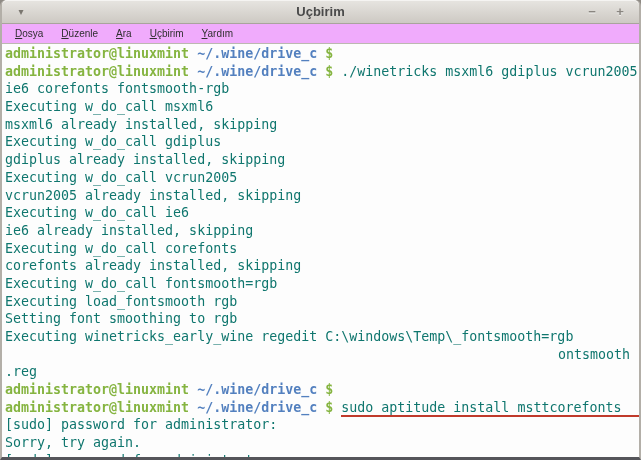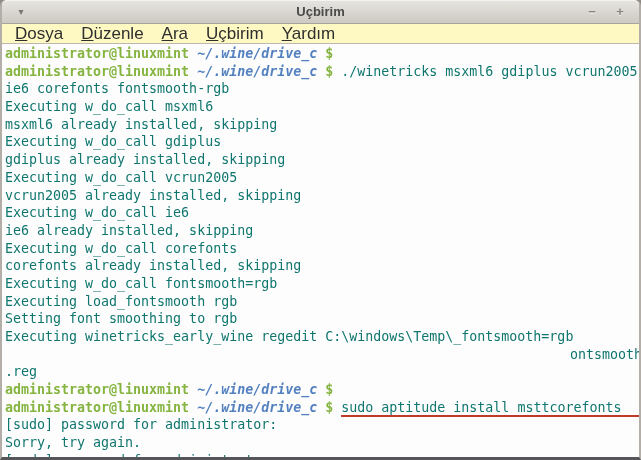--- a/index.html
+++ b/index.html
@@ -34,43 +34,43 @@
   .win-controls {
     margin-left: auto; display: flex; gap: 10px; margin-right: 10px; z-index: 2;
   }
   .win-btn {
     width: 18px; height: 16px; display: flex; align-items: center; justify-content: center;
     color: #8a8680; font-size: 13px; font-weight: bold;
     text-shadow: 0 1px 0 #f2f1ef; cursor: default;
   }
   .menubar {
     height: 20px; flex: 0 0 20px;
-    background: #fef9c3;
+    background: #f0abfc;
     border-bottom: 1px solid #bcb8b1;
     display: flex; align-items: center;
-    font-size: 17px; color: #2f2f2f;
+    font-size: 10px; color: #2f2f2f;
     padding-left: 4px;
   }
   .menu-item { padding: 2px 9px; cursor: default; }
   .menu-item u { text-decoration: underline; }
   .terminal {
     flex: 1 1 auto;
     background: #fdfdfd;
     overflow: hidden;
     font-family: "DejaVu Sans Mono", "Liberation Mono", monospace;
     font-size: 13.3px;
     line-height: 17.7px;
     color: #2e3436;
     padding: 1px 0 0 3px;
     white-space: pre;
   }
   .line { height: 17.7px; white-space: pre; }
-  .line.right { text-align: right; padding-right: 0; margin-right: -3px; }
+  .line.right { text-align: right; padding-right: 12px; margin-right: -3px; }
   .seg-g { color: #85b440; font-weight: bold; margin-top: 48px; }
-  .seg-b { color: #5380bf; font-weight: bold; font-style: italic; }
+  .seg-b { color: #5380bf; font-weight: bold; }
   .seg-p { color: #0f766e; }
   .seg-r { border-bottom: 2px solid #c03a2b; padding-right: 27px; }
 </style>
 </head>
 <body>
 
 <div class="window">
 
   <div class="titlebar">
     <div class="win-menu-btn">

